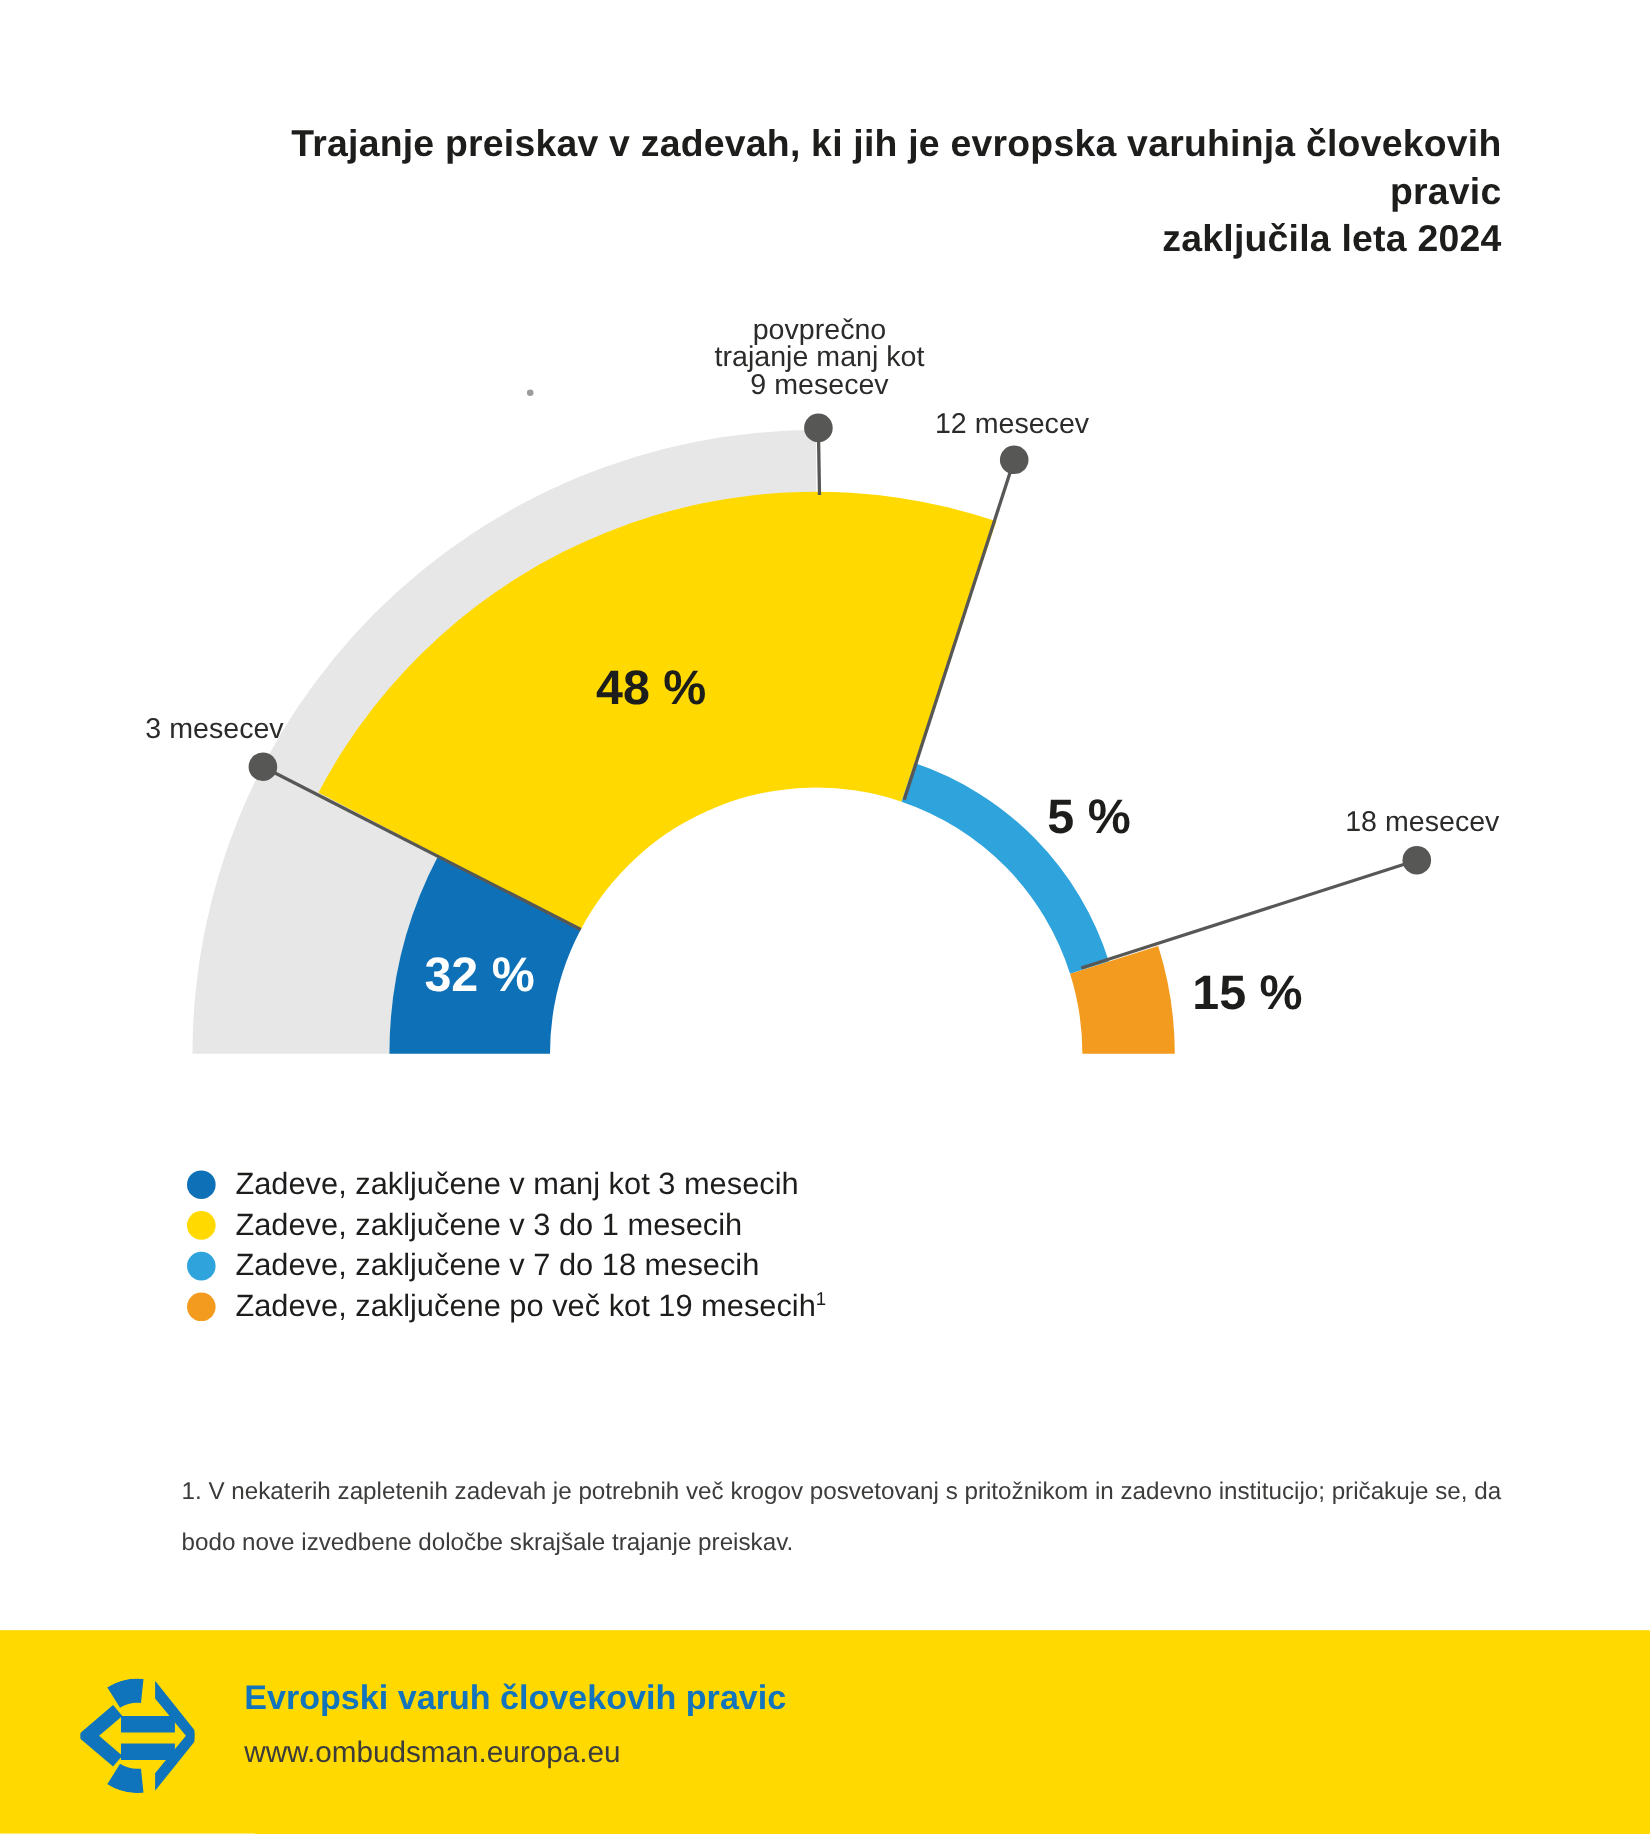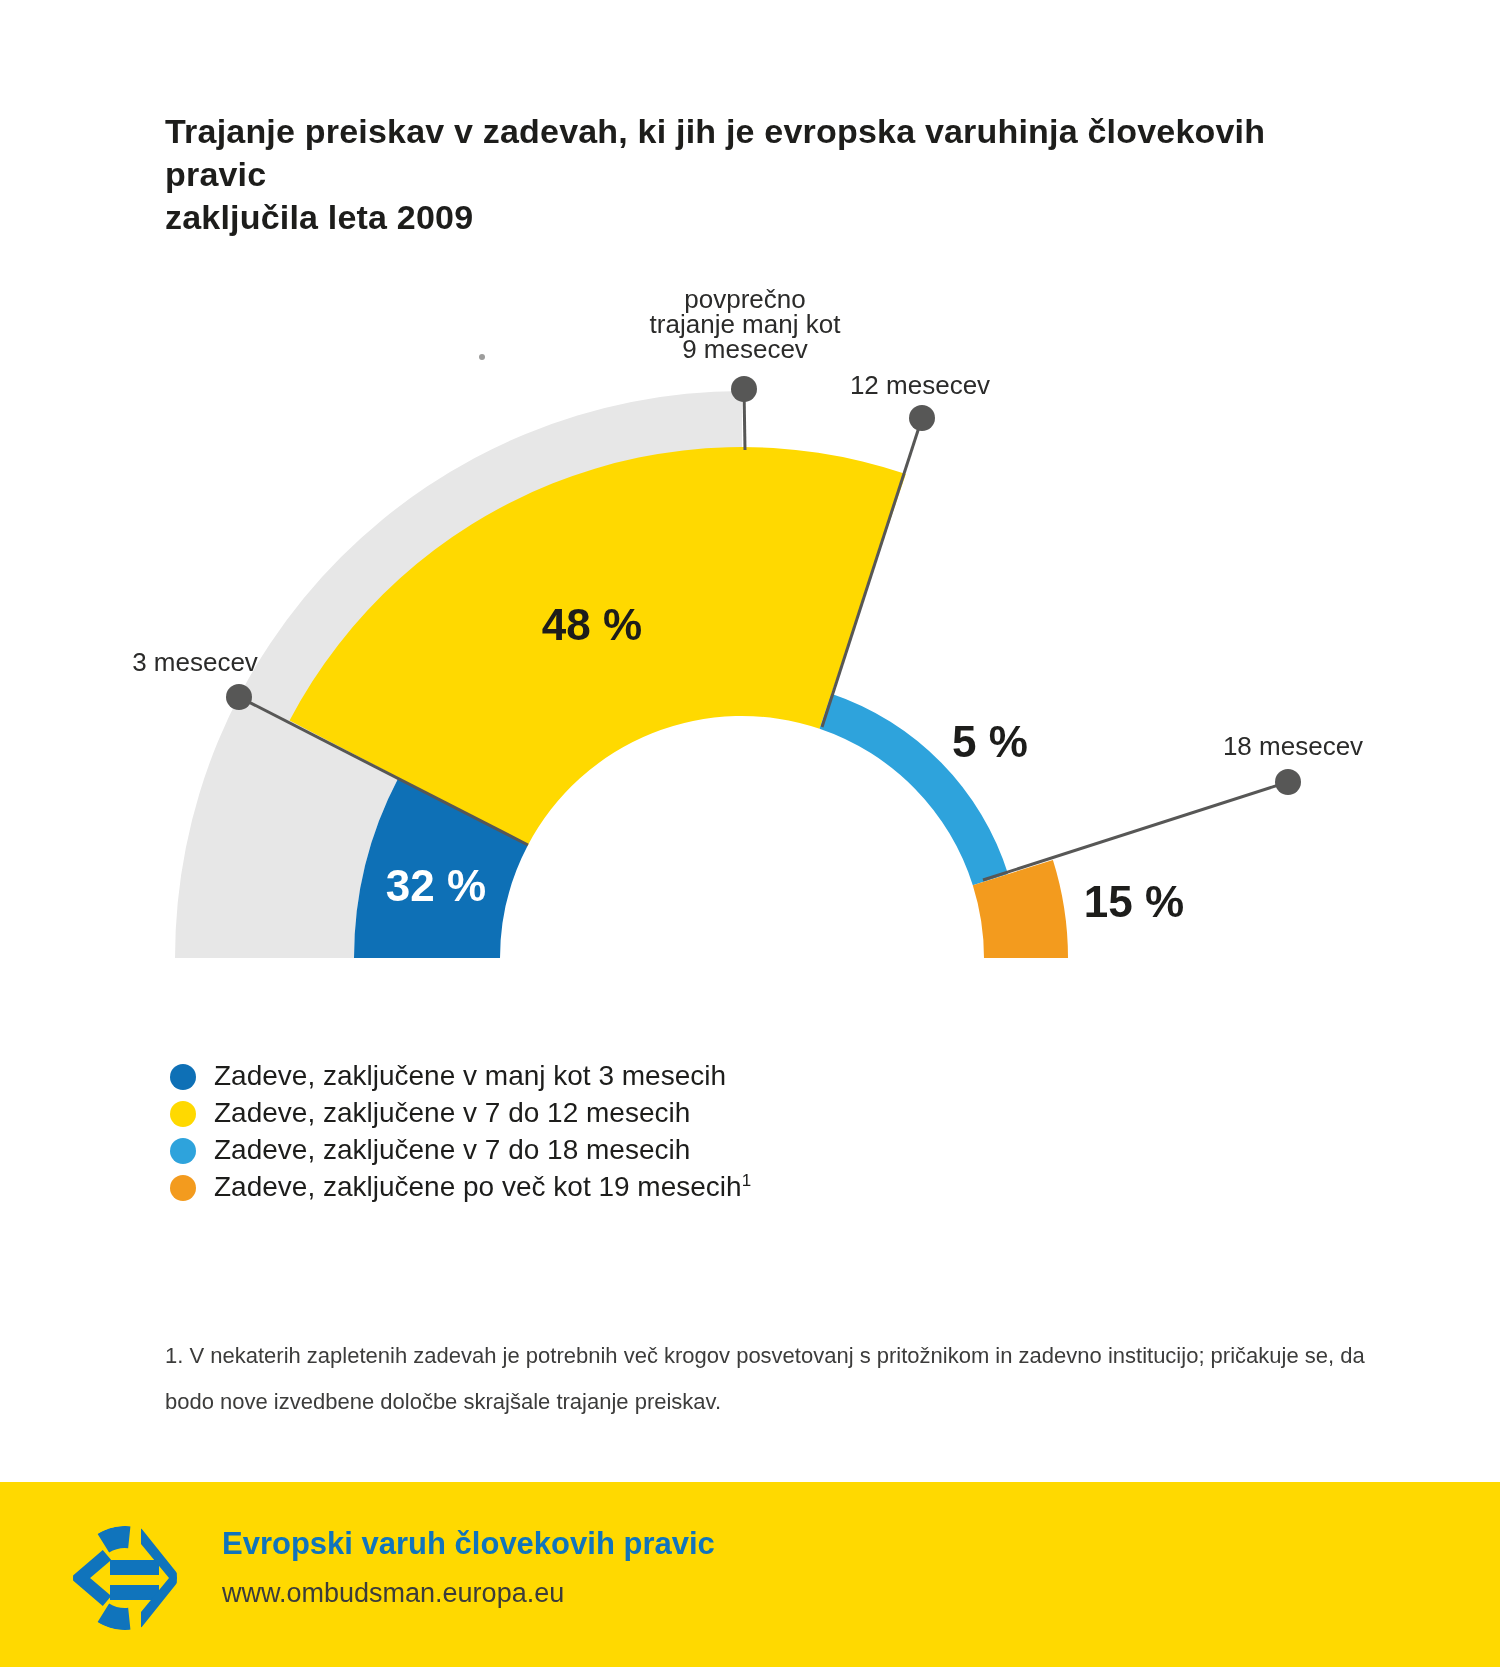--- a/index.html
+++ b/index.html
@@ -4,20 +4,21 @@
 <style>
   html,body{margin:0;padding:0;background:#ffffff;}
   .page{
     position:relative;width:1500px;height:1667px;background:#ffffff;
     overflow:hidden;font-family:"Liberation Sans",sans-serif;
   }
   .title{
     position:absolute;left:165px;top:110px;width:1200px;
     font-size:34px;line-height:43px;font-weight:700;color:#1d1d1b;
     letter-spacing:0.2px;
+    text-align:right;
   }
   #chart-svg{position:absolute;left:0;top:0;font-family:"Liberation Sans",sans-serif;}
   #chart-svg text.marker-label{font-size:26px;fill:#2b2b2a;}
   #chart-svg text.value-label{font-size:44px;font-weight:700;}
   .legend{position:absolute;left:170px;top:1058px;}
   .legend-row{display:flex;align-items:center;height:37px;}
   .legend-dot{width:26px;height:26px;border-radius:50%;flex:0 0 auto;}
   .legend-label{margin-left:18px;font-size:28px;color:#1d1d1b;}
   .legend-sup{font-size:17px;vertical-align:super;color:#1d1d1b;}
   .footnote{
@@ -31,21 +32,21 @@
   .footer-url{position:absolute;left:222px;top:96px;font-size:27px;}
   #logo-svg{position:absolute;left:67px;top:1520px;}
 </style>
 </head>
 <body>
 
 <div class="page">
 
   <div class="title">
     <div>Trajanje preiskav v zadevah, ki jih je evropska varuhinja človekovih pravic</div>
-    <div>zaključila leta 2009</div>
+    <div>zaključila leta 2024</div>
   </div>
 
   <svg id="chart-svg" width="1500" height="1010" viewBox="0 0 1500 1010">
       <path d="M 175 957.9999999999999 A 567 567 0 0 1 742 391 L 742 570 A 388 388 0 0 0 354 958 Z" fill="#e7e7e7"></path>
       <path d="M 354 958 A 388 388 0 0 1 398.4672732072866 777.6412862588477 L 527.7347425674313 845.508224934642 A 242 242 0 0 0 500 958 Z" fill="#0e70b6"></path>
       <path d="M 289.5638572394935 720.4657146347195 A 511 511 0 0 1 905.8332381892806 473.97554807177926 L 819.5883437217336 728.775112785461 A 242 242 0 0 0 527.7347425674313 845.508224934642 Z" fill="#ffd900"></path>
       <path d="M 831.4510243734037 693.7283325088579 A 279 279 0 0 1 1008.0870292587554 874.1030819383078 L 972.799502081071 885.2291965199659 A 242 242 0 0 0 819.5883437217336 728.775112785461 Z" fill="#2ea3dc"></path>
       <path d="M 1052.911725943922 859.9699093616069 A 326 326 0 0 1 1068 958 L 984 958 A 242 242 0 0 0 972.799502081071 885.2291965199659 Z" fill="#f39b1e"></path>
       <line x1="239" y1="697" x2="528" y2="845" stroke="#575756" stroke-width="3"></line>
       <line x1="744" y1="389" x2="745" y2="450" stroke="#575756" stroke-width="3"></line>
@@ -68,21 +69,21 @@
       <circle cx="482" cy="357" r="3" fill="#9d9d9c"></circle>
     </svg>
 
   <div class="legend">
     <div class="legend-row">
       <span class="legend-dot" style="background: rgb(14, 112, 182);"></span>
       <span class="legend-label"><span>Zadeve, zaključene v manj kot 3 mesecih</span><span class="legend-sup"></span></span>
     </div>
     <div class="legend-row">
       <span class="legend-dot" style="background: rgb(255, 217, 0);"></span>
-      <span class="legend-label"><span>Zadeve, zaključene v 7 do 12 mesecih</span><span class="legend-sup"></span></span>
+      <span class="legend-label"><span>Zadeve, zaključene v 3 do 1 mesecih</span><span class="legend-sup"></span></span>
     </div>
     <div class="legend-row">
       <span class="legend-dot" style="background: rgb(46, 163, 220);"></span>
       <span class="legend-label"><span>Zadeve, zaključene v 7 do 18 mesecih</span><span class="legend-sup"></span></span>
     </div>
     <div class="legend-row">
       <span class="legend-dot" style="background: rgb(243, 155, 30);"></span>
       <span class="legend-label"><span>Zadeve, zaključene po več kot 19 mesecih</span><span class="legend-sup">1</span></span>
     </div>
   </div>

